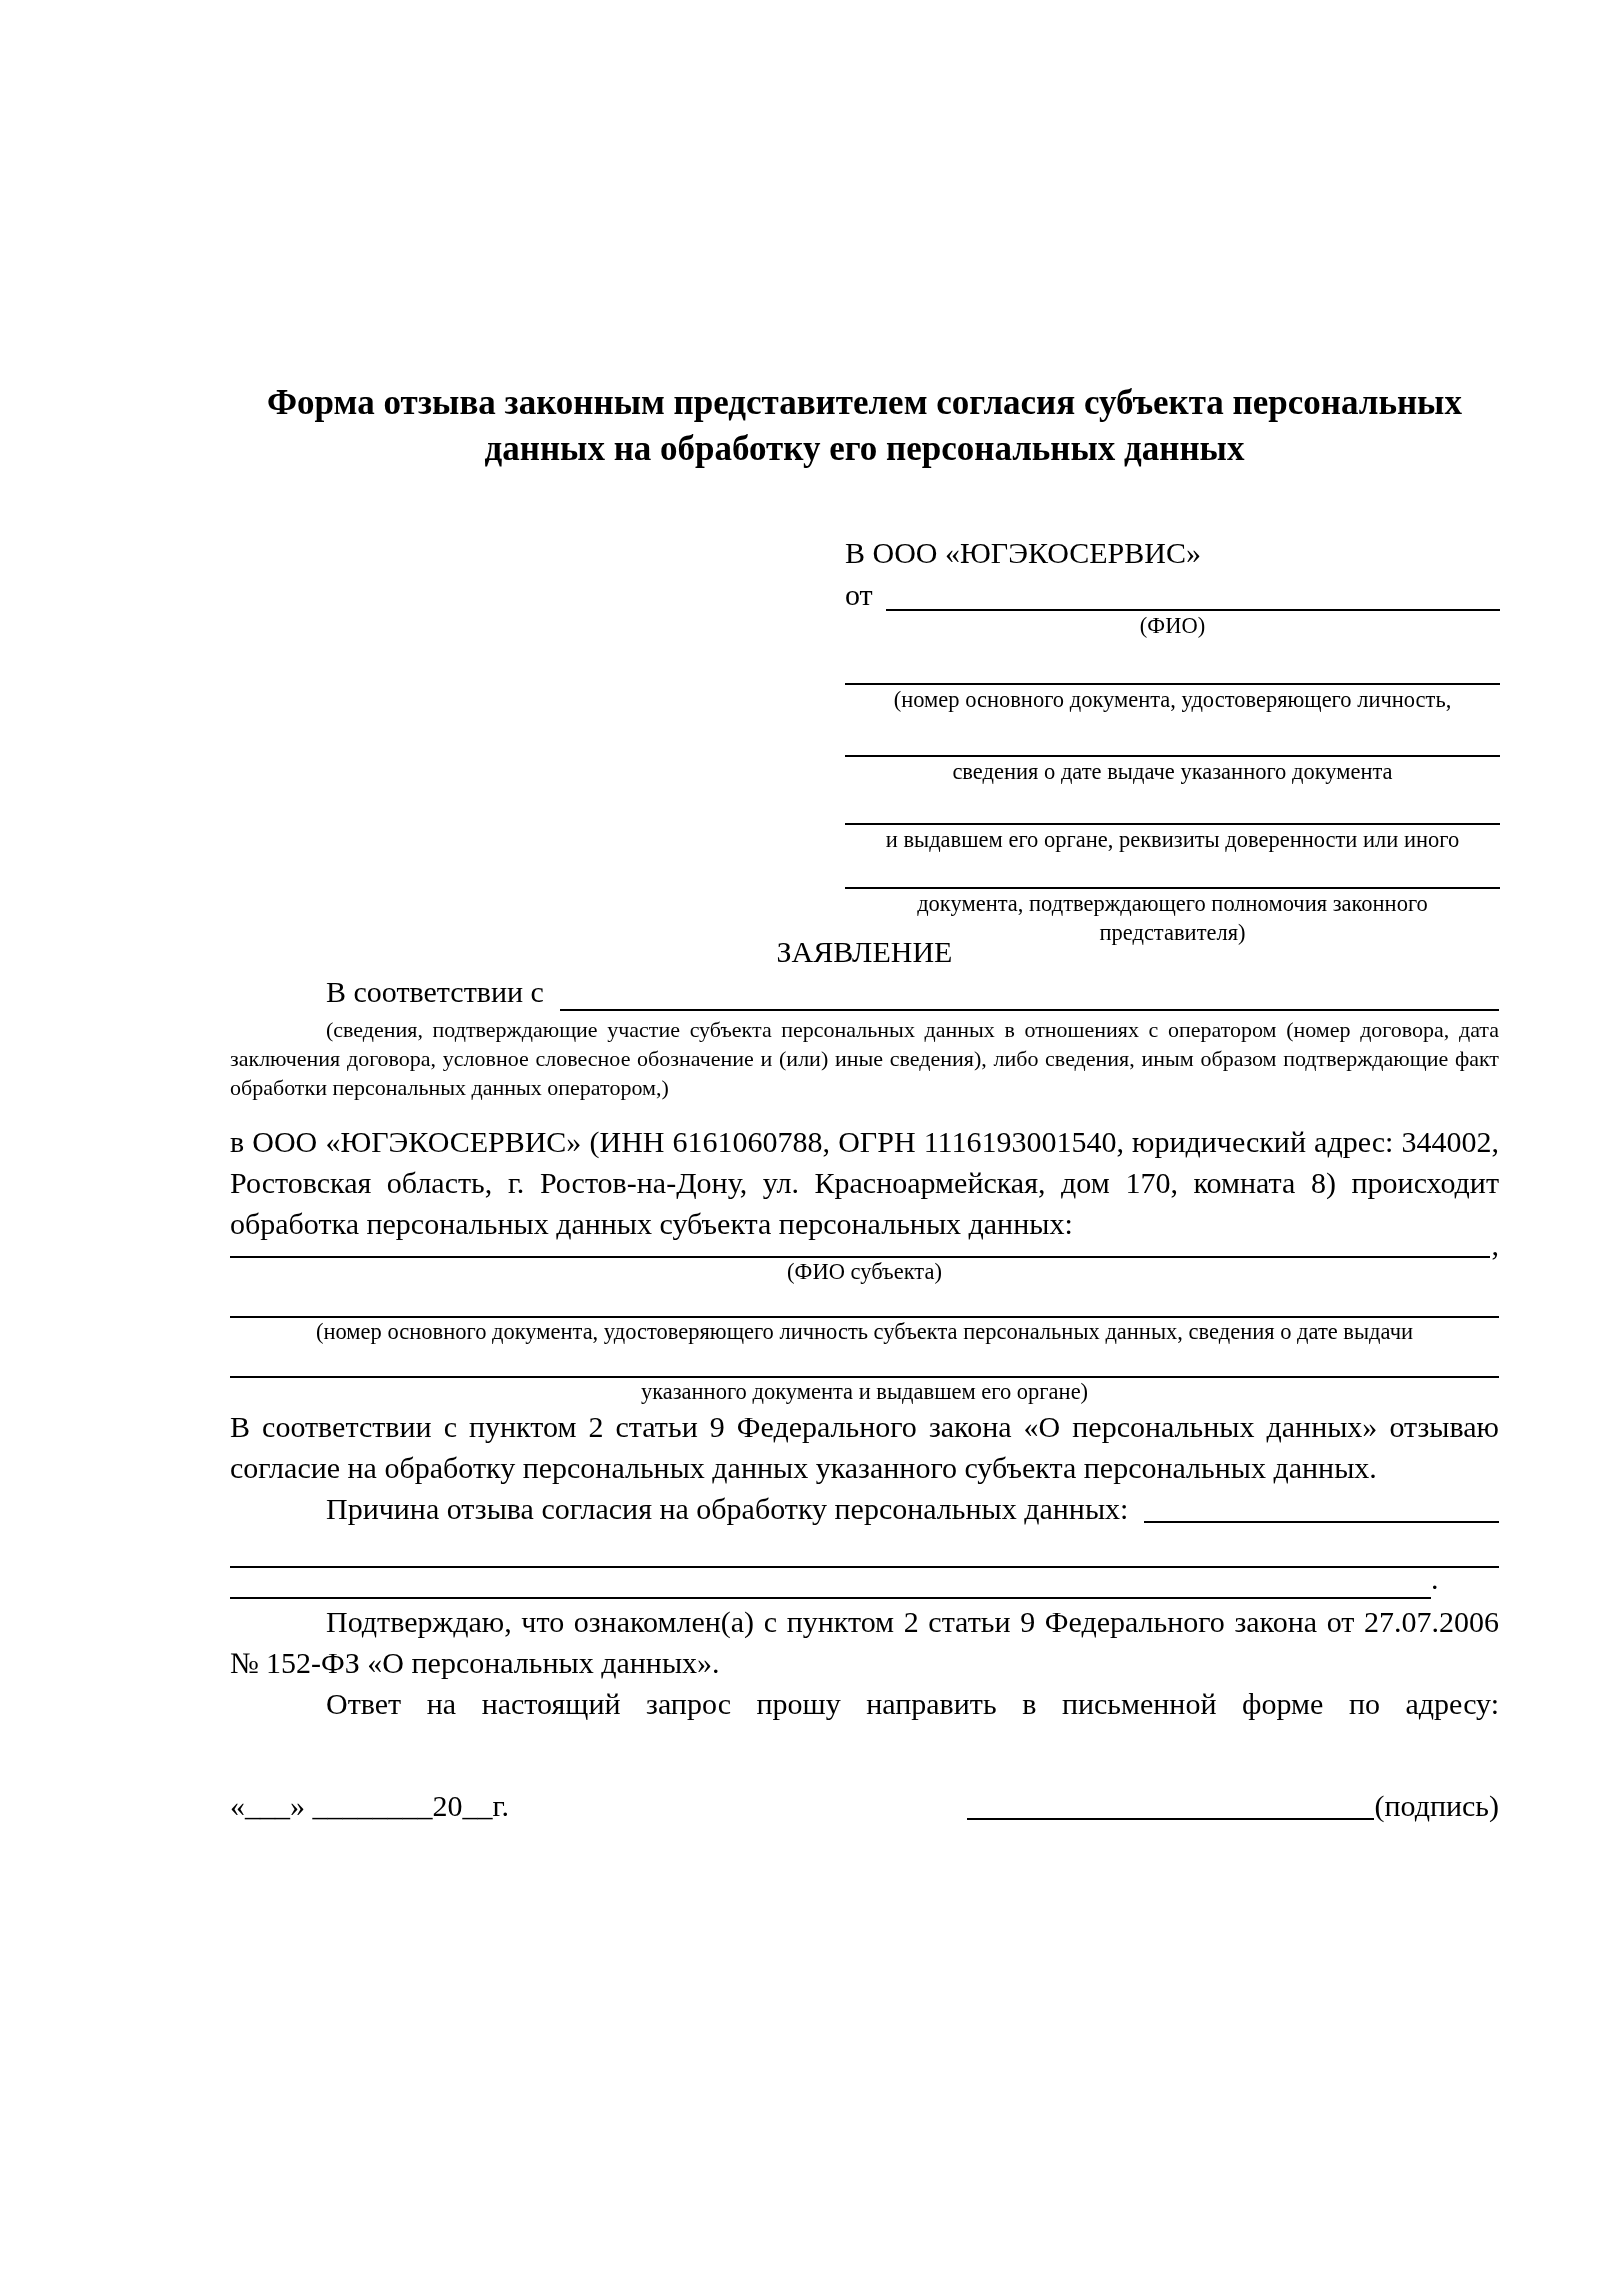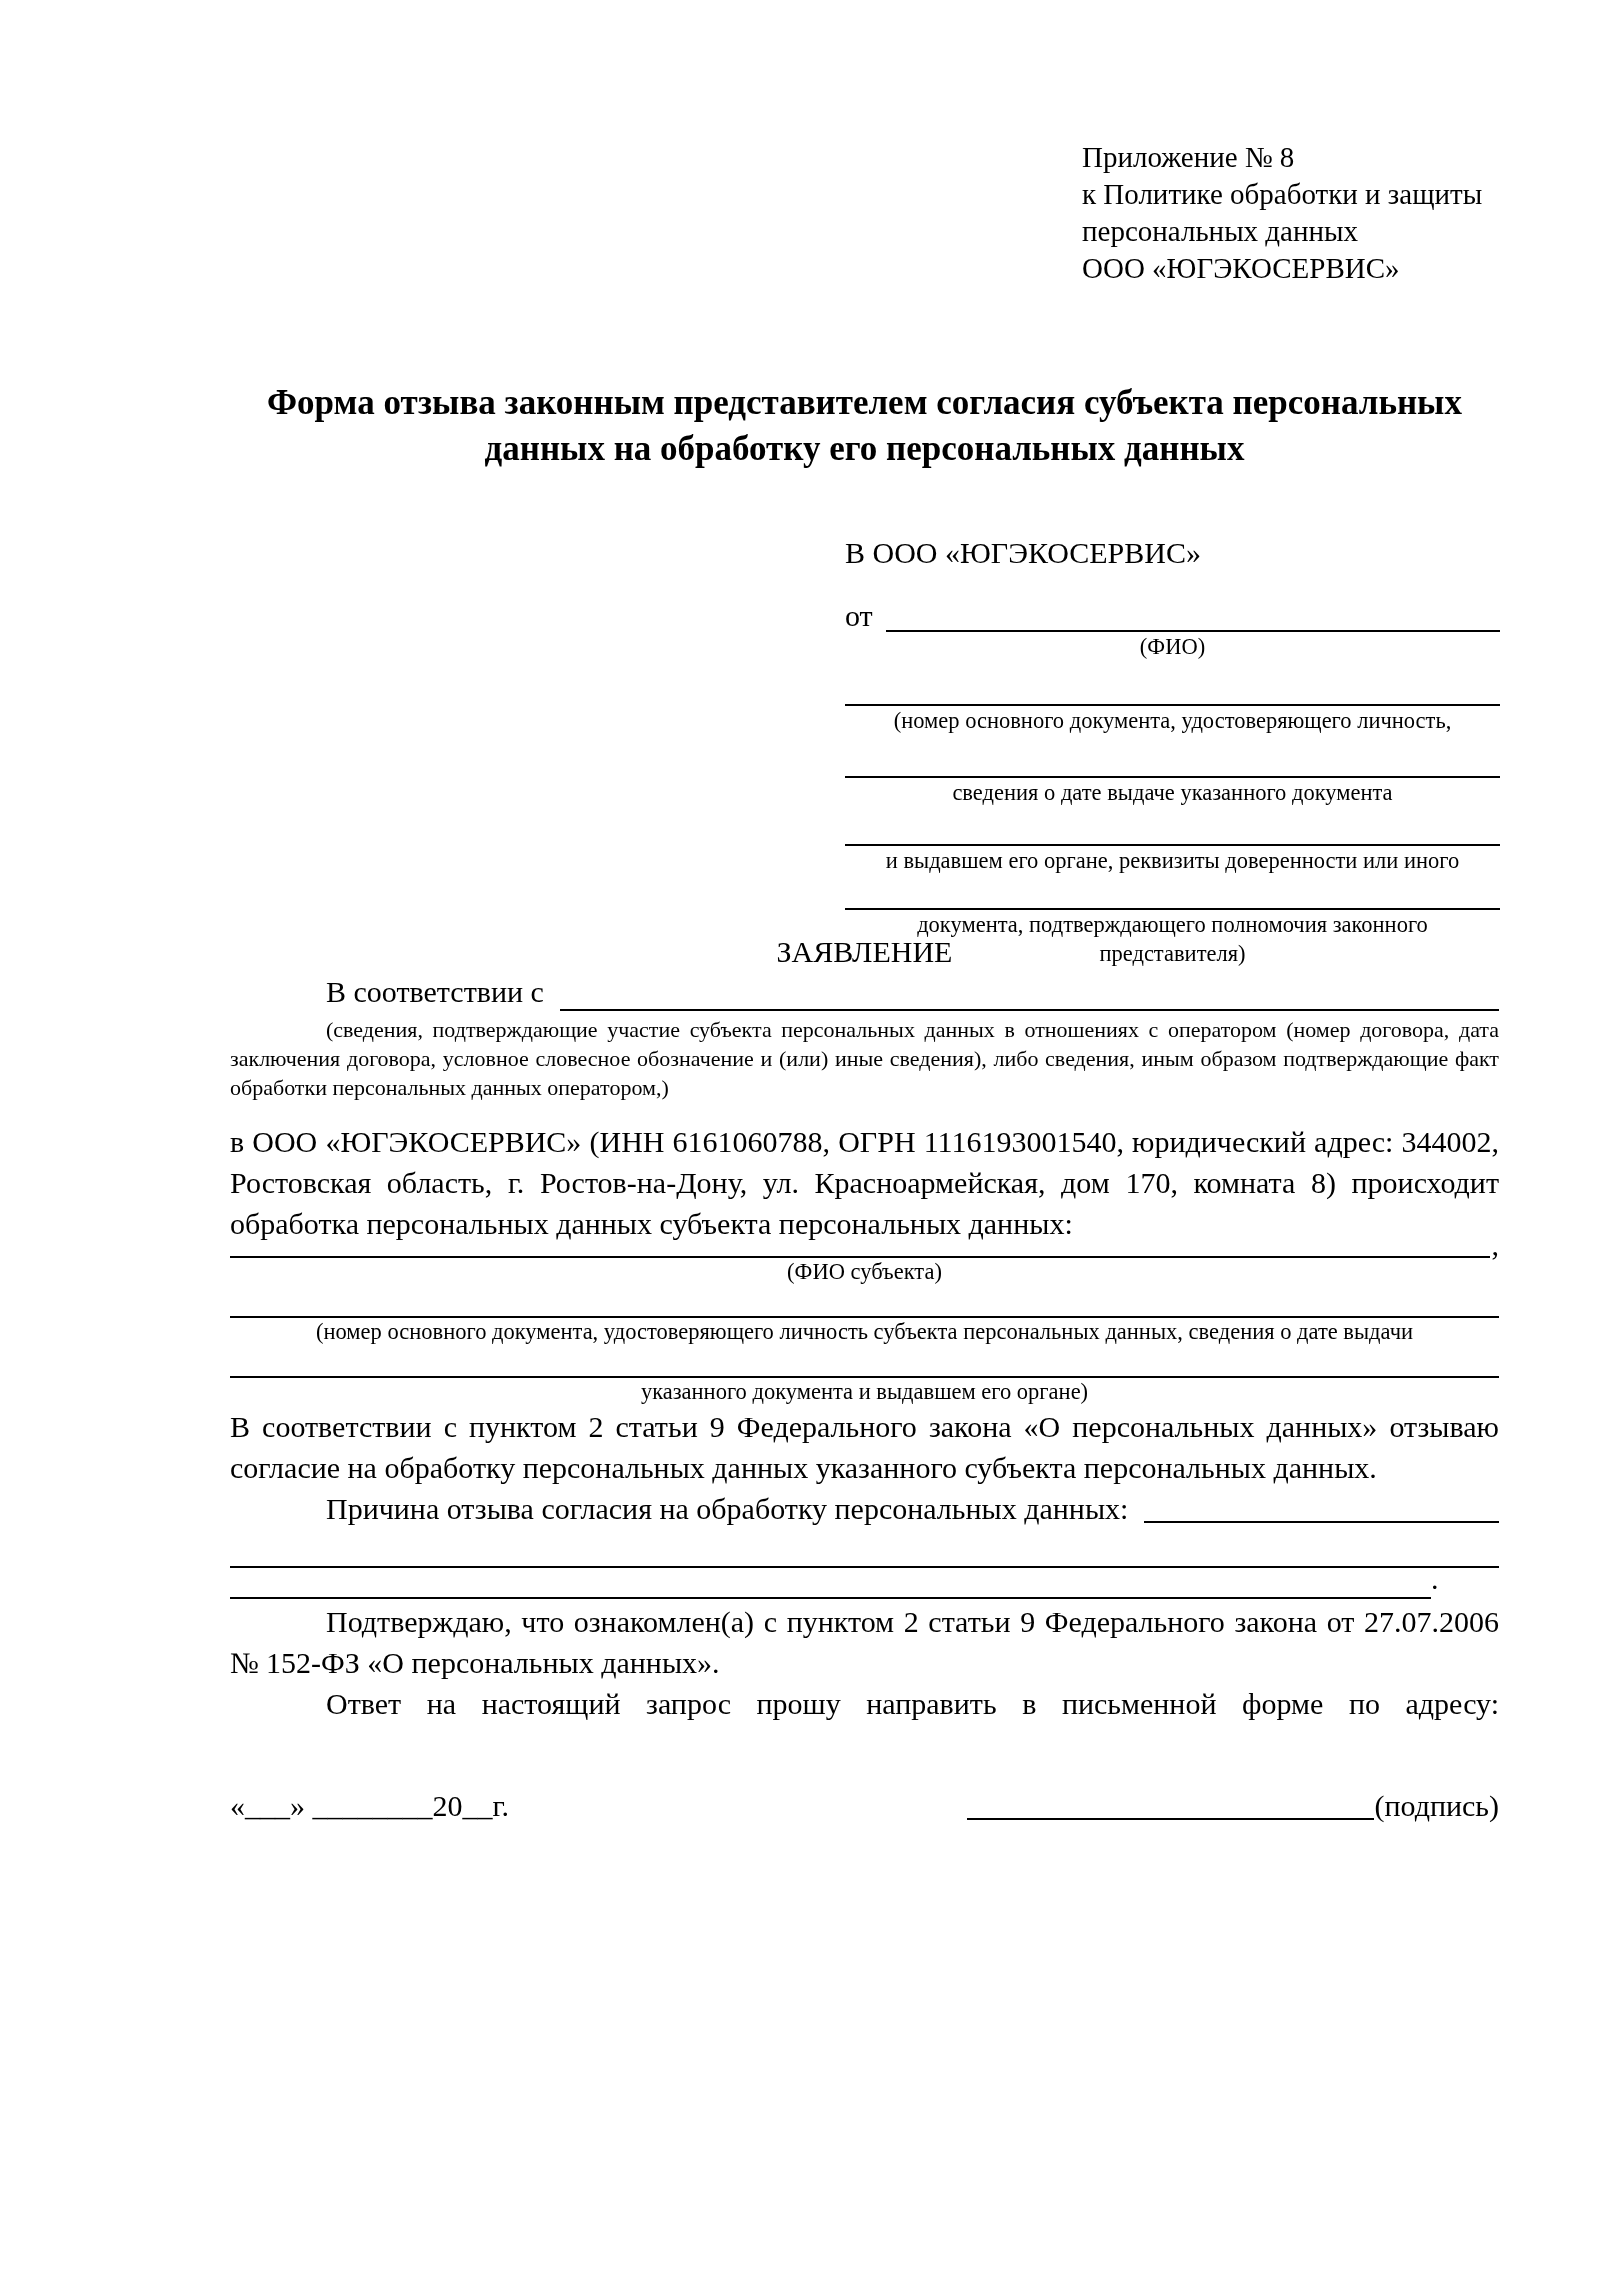--- a/index.html
+++ b/index.html
@@ -37,21 +37,21 @@
 
   
   .addressee {
     position:absolute;
     left:845px;
     top:534px;
     width:655px;
     font-size:30px;
     line-height:37px;
   }
-  .addr-from { display:flex; margin-top:28px; height:33px; }
+  .addr-from { display:flex; margin-top:7px; height:33px; }
   .addr-from .label { flex:0 0 auto; padding-right:13.7px; line-height:33px; }
   .fill { flex:1 1 auto; border-bottom:2.9px solid #000; }
   .addr-caption { font-size:22.5px; line-height:29px; text-align:center; }
   .addr-field { border-bottom:2.9px solid #000; }
   .h46 { height:45px; } .h44 { height:43px; } .h40 { height:39px; } .h36 { height:35px; }
 
   
   .main {
     position:absolute;
     left:230px;
@@ -92,26 +92,20 @@
   }
   .sig-right { display:flex; align-items:flex-end; }
   .sig-right .uline { width:407px; border-bottom:2.9px solid #000; margin-bottom:5.9px; }
   .sig-right .caption { white-space:nowrap; }
 </style>
 </head>
 <body>
 
 <div class="page">
 
-  <div class="appendix">
-    <div>Приложение № 8</div>
-    <div>к Политике обработки и защиты</div>
-    <div>персональных данных</div>
-    <div>ООО «ЮГЭКОСЕРВИС»</div>
-  </div>
 
   <div class="doc-title">Форма отзыва законным представителем согласия субъекта персональных данных на обработку его персональных данных</div>
 
   <div class="addressee">
     <div>В ООО «ЮГЭКОСЕРВИС»</div>
     <div class="addr-from">
       <span class="label">от</span>
       <span class="fill"></span>
     </div>
     <div class="addr-caption">(ФИО)</div>

